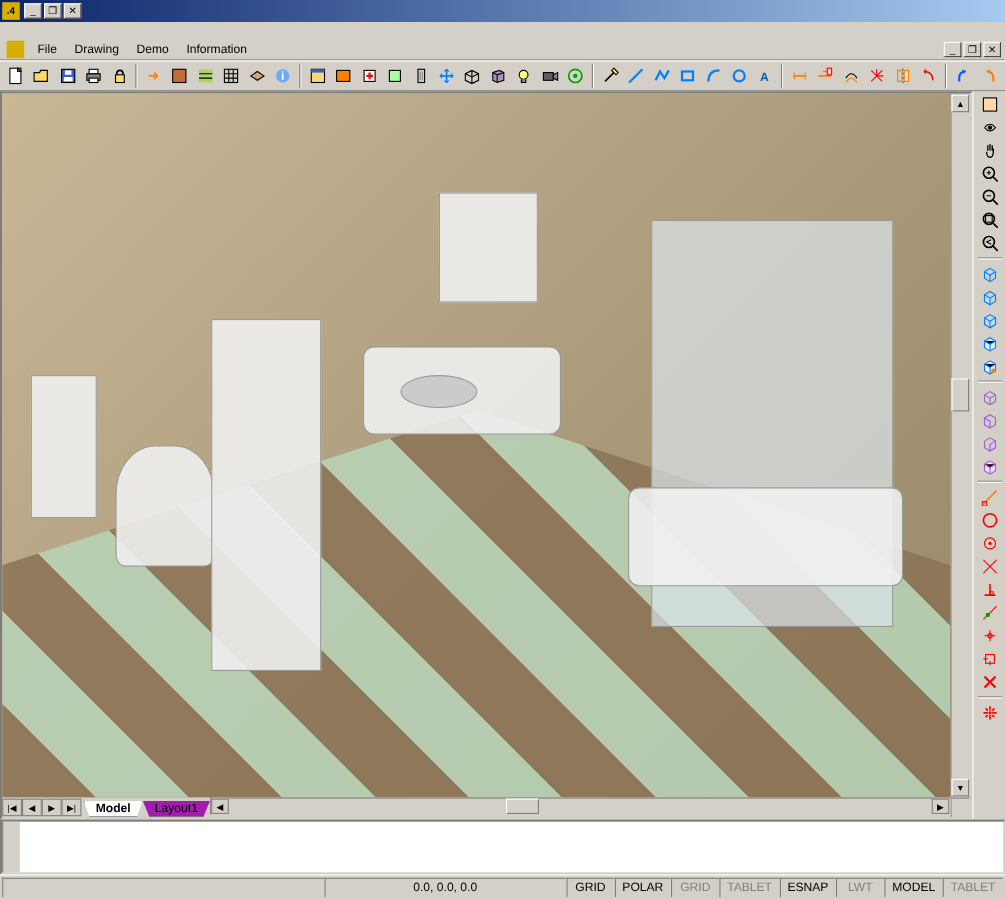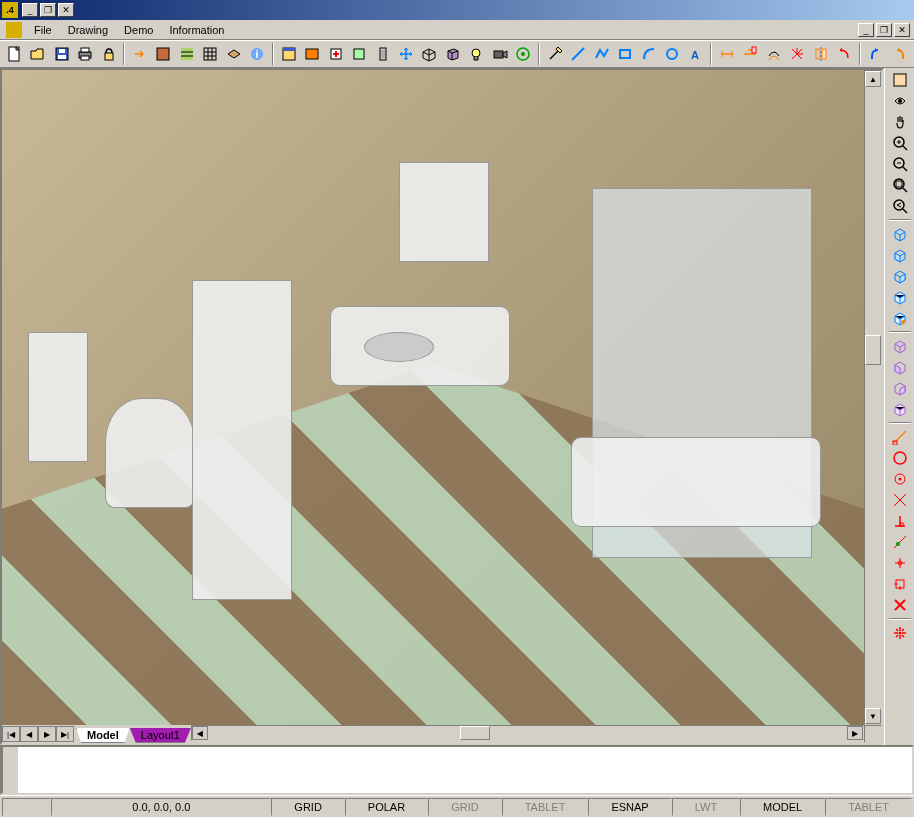--- a/index.html
+++ b/index.html
@@ -4,21 +4,21 @@
 <style>
 * { box-sizing: border-box; margin: 0; padding: 0; font-family: "Tahoma", "MS Sans Serif", sans-serif; font-size: 11px; }
 body { width: 914px; height: 817px; background: #d4d0c8; display: flex; flex-direction: column; overflow: hidden; }
 
 .titlebar { height: 20px; background: linear-gradient(to right, #0a246a, #a6caf0); display: flex; align-items: center; padding: 0 2px; color: white; }
 .titlebar .icon { width: 16px; height: 16px; background: #d6b000; margin-right: 4px; display:flex; align-items:center; justify-content:center; color:#000; font-weight:bold; font-size:9px;}
 .titlebar .title { flex: 1; font-weight: normal; font-size: 11px; }
 .winbtns { display: flex; gap: 2px; }
 .winbtn { width: 16px; height: 14px; background: #d4d0c8; border: 1px solid #fff; border-right-color:#404040; border-bottom-color:#404040; display: flex; align-items: center; justify-content: center; font-size: 9px; font-family: "Marlett", sans-serif; color: #000; }
 
-.menubar { height: 20px; background: #d4d0c8; display: flex; align-items: center; padding: 0 2px; border-bottom: 1px solid #808080; }
+.menubar { height: 20px; background: #d4d0c8; display: flex; align-items: center; padding: 0 2px; border-bottom: 1px solid #808080; margin-top: 15px; }
 .menubar .mi { padding: 2px 8px; color: #000; }
 .menubar .spacer { flex:1; }
 .menubar .mdicontrols { display:flex; gap:2px; margin-right:2px;}
 
 .toolbar { height: 28px; background: #d4d0c8; display: flex; align-items: center; padding: 2px 4px; border-top:1px solid #fff; border-bottom: 1px solid #808080; gap: 2px; overflow:hidden;}
 .tb { width: 22px; height: 22px; border: 1px solid transparent; display: flex; align-items: center; justify-content: center; }
 .sep { width: 2px; height: 22px; border-left: 1px solid #808080; border-right:1px solid #fff; margin: 0 2px; }
 
 .workarea { flex: 1; display: flex; overflow: hidden; }
 .canvas-wrap { flex:1; display:flex; flex-direction:column; border:2px inset #d4d0c8;}
@@ -41,21 +41,21 @@
 
 .sidetoolbar { width: 30px; background: #d4d0c8; border-left:1px solid #fff; display: flex; flex-direction: column; align-items: center; padding: 2px 0; gap: 1px; overflow:hidden;}
 .sidetoolbar .tb { width:22px; height:20px;}
 .sidetoolbar .hsep { height:2px; width:22px; border-top:1px solid #808080; border-bottom:1px solid #fff; margin:2px 0;}
 
 .cmdarea { height: 50px; background: #fff; border: 2px inset #d4d0c8; display:flex;}
 .cmdtext { flex:1; padding: 2px 4px; font-family: "Courier New", monospace; font-size: 12px; color:#000; white-space:pre;}
 .cmdscroll { width:16px; background:#d4d0c8; border-left:1px solid #808080;}
 
 .statusbar { height: 22px; background: #d4d0c8; border-top:1px solid #fff; display: flex; align-items: center; padding: 0 2px; gap: 0; }
-.statusbar .panel { border: 1px inset #d4d0c8; padding: 2px 22px; height:18px; display:flex; align-items:center; font-size:11px;}
+.statusbar .panel { border: 1px inset #d4d0c8; padding: 2px 6px; height:18px; display:flex; align-items:center; font-size:11px;}
 .statusbar .coords { min-width:220px; justify-content:center;}
 .statusbar .toggle { min-width:44px; justify-content:center; }
 .statusbar .toggle.off { color:#808080;}
 .statusbar .toggle.on { color:#000; }
 .statusbar .flex { flex:1; }
 
 svg { display:block; }
 </style>
 </head>
 <body>

